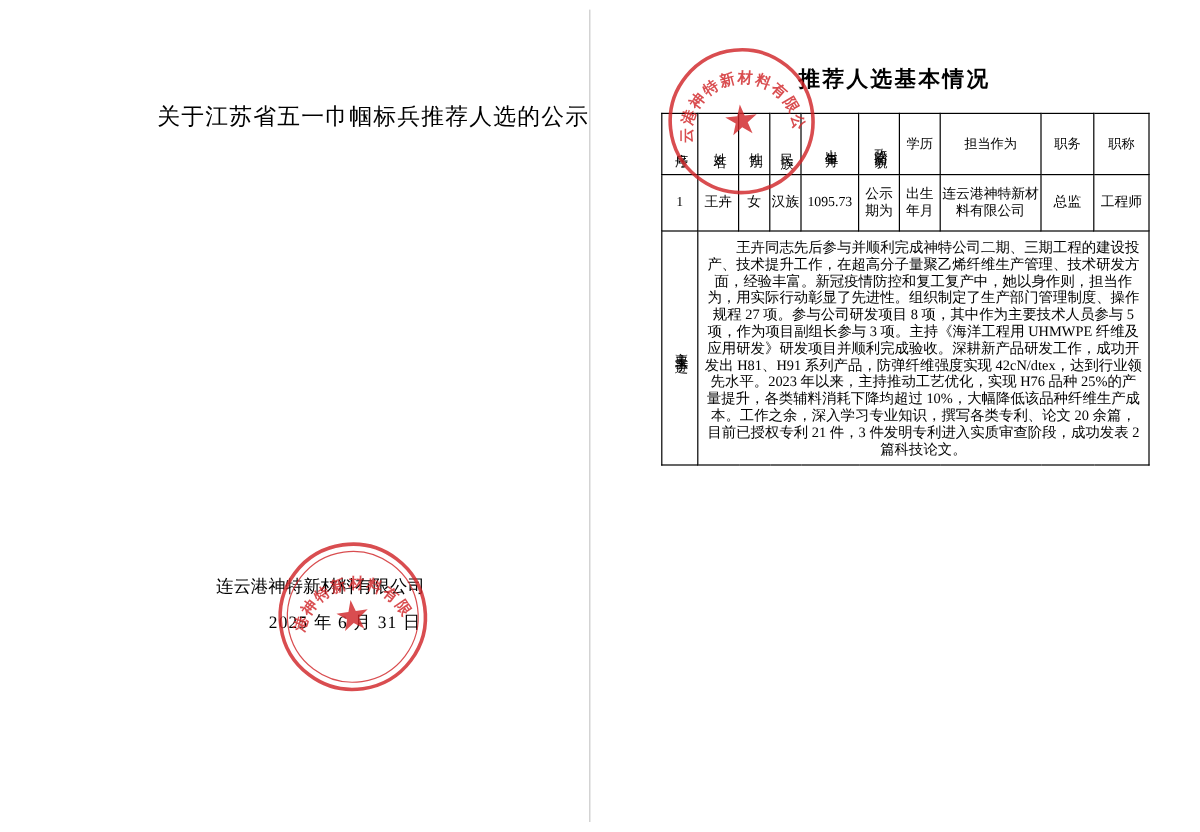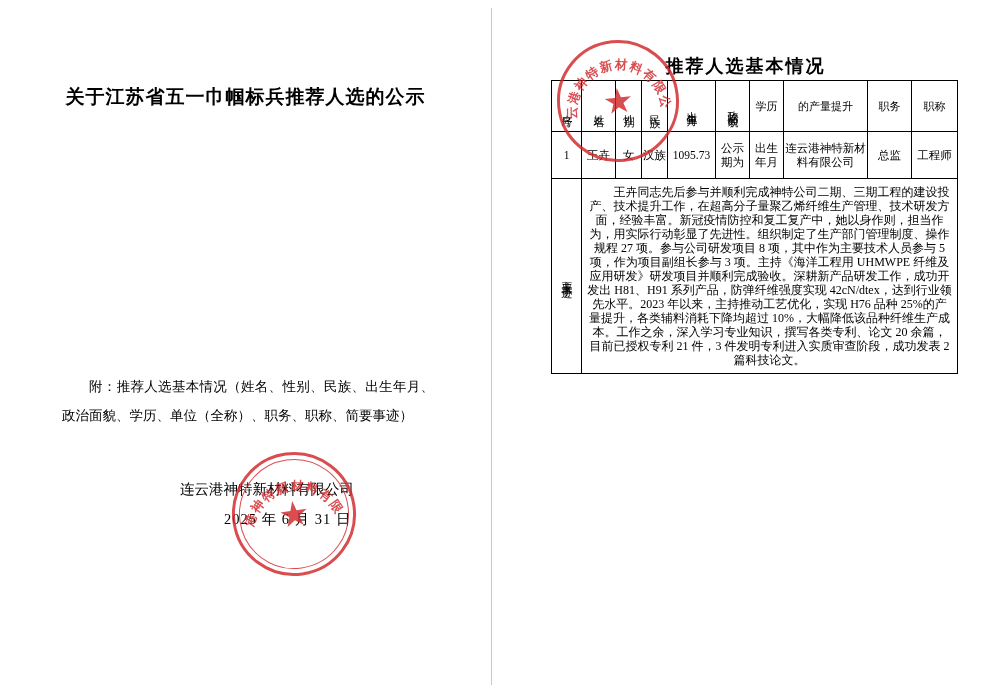--- a/index.html
+++ b/index.html
@@ -35,23 +35,23 @@
     left: 0;
     top: 0;
     width: 491px;
     height: 693px;
   }
   .notice-title {
     position: absolute;
     top: 84px;
     left: 0;
     width: 491px;
-    text-align: center;
+    text-align: right;
     font-size: 19px;
-    font-weight: bold;
+    font-weight: normal;
     letter-spacing: 1px;
     font-family: "Liberation Serif", "DejaVu Serif", serif;
   }
   .body-text {
     position: absolute;
     left: 62px;
     top: 138px;
     width: 372px;
     font-size: 14.5px;
     line-height: 31px;
@@ -150,21 +150,21 @@
     left: 0;
     width: 509px;
     text-align: center;
     font-size: 18px;
     font-weight: bold;
     letter-spacing: 2px;
   }
   table.info {
     position: absolute;
     left: 60px;
-    top: 80px;
+    top: 94px;
     width: 406px;
     border-collapse: collapse;
     table-layout: fixed;
     font-size: 11px;
     padding-left: 28px;
   }
   table.info th, table.info td {
     border: 1px solid #000;
     text-align: center;
     vertical-align: middle;
@@ -218,23 +218,20 @@
 
 <div class="page">
 
   <div class="divider"></div>
 
   <div class="left-page">
 
     <div class="notice-title">关于江苏省五一巾帼标兵推荐人选的公示</div>
 
 
-    <div class="attach-block">
-      <p>附：推荐人选基本情况（姓名、性别、民族、出生年月、政治面貌、学历、单位（全称）、职务、职称、简要事迹）</p>
-    </div>
 
     <div class="signature">
       <span class="sig-line">连云港神特新材料有限公司</span>
       <span class="sig-date">2025 年 6 月 31 日</span>
     </div>
 
     <div class="seal seal-left">
       <div class="inner-ring"></div>
       <svg class="seal-arc" viewBox="0 0 118 118">
         <defs>
@@ -268,21 +265,21 @@
       </colgroup>
       <tbody>
         <tr>
           <th><span class="vtext">序号</span></th>
           <th><span class="vtext">姓名</span></th>
           <th><span class="vtext">性别</span></th>
           <th><span class="vtext">民族</span></th>
           <th><span class="vtext">出生年月</span></th>
           <th><span class="vtext">政治面貌</span></th>
           <th><span>学历</span></th>
-          <th><span>的产量提升</span></th>
+          <th><span>担当作为</span></th>
           <th><span>职务</span></th>
           <th><span>职称</span></th>
         </tr>
         <tr>
           <td class="data">1</td>
           <td class="data">王卉</td>
           <td class="data">女</td>
           <td class="data">汉族</td>
           <td class="data">1095.73</td>
           <td class="data">公示期为</td>

